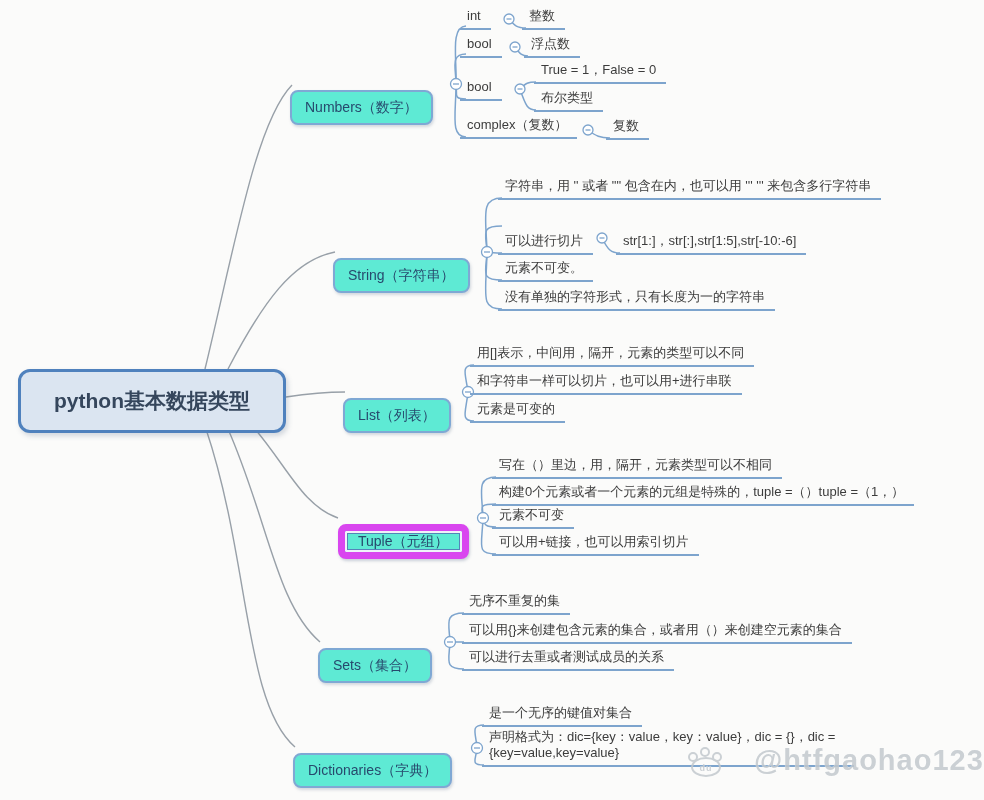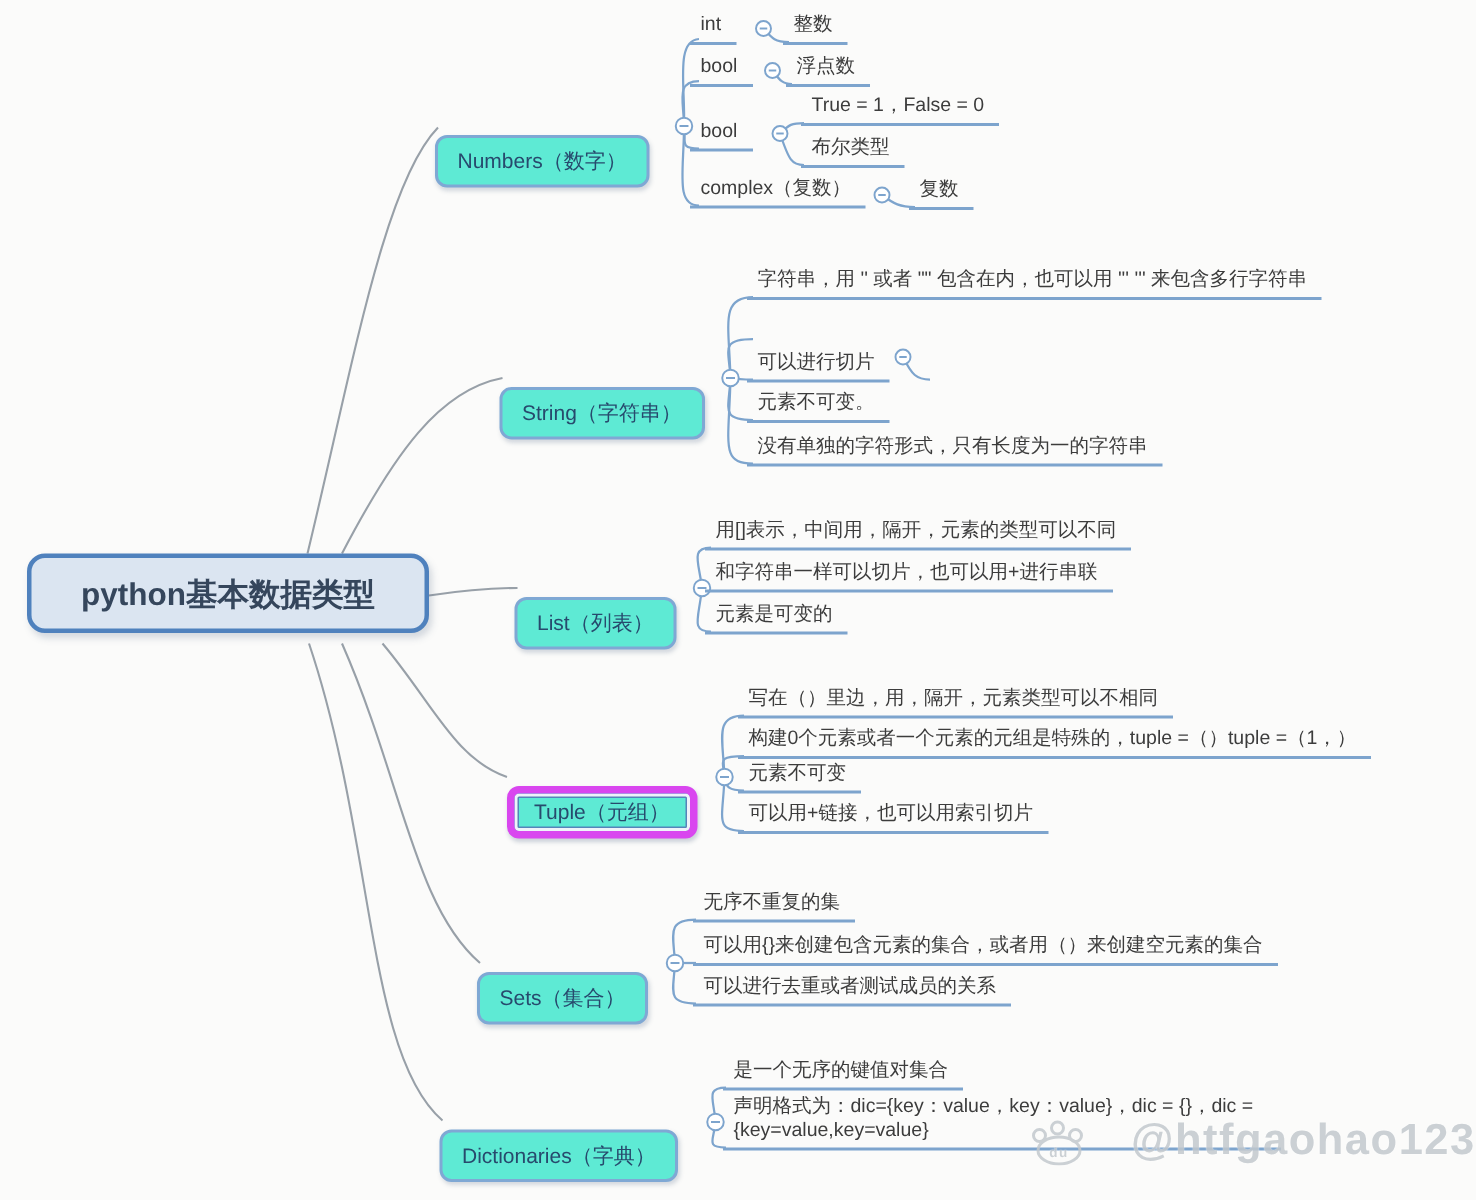--- a/index.html
+++ b/index.html
@@ -2,36 +2,36 @@
 <html><head>
 <meta charset="utf-8">
 <style>
   * { margin:0; padding:0; box-sizing:border-box; }
   html,body { width:984px; height:800px; }
   body { font-family:"Liberation Sans","DejaVu Sans",sans-serif; background:#fbfbfa; }
   .canvas { position:relative; width:984px; height:800px; overflow:hidden; background:#fbfbfa; }
   svg.links { position:absolute; left:0; top:0; width:984px; height:800px; }
 
   .root-node {
-    position:absolute; left:18px; top:369px; width:268px; height:53px;
+    position:absolute; left:18px; top:369px; width:268px; height:64px;
     background:#dbe5f1; border:3px solid #4f81bd; border-radius:12px;
     display:flex; align-items:center; justify-content:center;
     font-size:21px; font-weight:bold; color:#35465c; white-space:nowrap;
     box-shadow:2px 3px 5px rgba(90,110,140,.25);
   }
   .branch {
     position:absolute; height:35px; padding:0 13px;
     background:#5eead4; border:2px solid #7fa8d4; border-radius:8px;
     display:inline-flex; align-items:center; justify-content:center;
     font-size:14px; color:#274a6d; white-space:nowrap;
     box-shadow:1px 2px 3px rgba(90,110,140,.25);
     margin-top:24px;
   }
   .branch.selected {
-    border:5px solid #d946ef;
+    border:7px solid #d946ef;
     box-shadow:inset 0 0 0 2px #eef3f9, inset 0 0 0 3px #5584ba, 1px 2px 3px rgba(90,110,140,.3);
   }
   .leaf {
     position:absolute; font-size:13px; color:#3c3c3c;
     padding:2px 10px 4px 7px; border-bottom:2px solid #7da4cd;
     white-space:nowrap; line-height:16px;
   }
   .leaf.wrap { white-space:normal; width:372px; }
   .watermark {
     position:absolute; left:684px; top:744px; display:flex; align-items:center;
@@ -153,20 +153,21 @@
   <div class="leaf" style="left:460px; top:34px;">bool</div>
   <div class="leaf" style="left:524px; top:34px;">浮点数</div>
   <div class="leaf" style="left:534px; top:60px;">True = 1，False = 0</div>
   <div class="leaf" style="left:460px; top:77px;">bool</div>
   <div class="leaf" style="left:534px; top:88px;">布尔类型</div>
   <div class="leaf" style="left:460px; top:115px;">complex（复数）</div>
   <div class="leaf" style="left:606px; top:116px;">复数</div>
 
   <div class="leaf" style="left:498px; top:176px;">字符串，用 '' 或者 "" 包含在内，也可以用 '''  ''' 来包含多行字符串</div>
   <div class="leaf" style="left:498px; top:231px;">可以进行切片</div>
+  <div class="leaf" style="left:616px; top:231px;">str[1:]，str[:],str[1:5],str[-10:-6]</div>
   <div class="leaf" style="left:498px; top:258px;">元素不可变。</div>
   <div class="leaf" style="left:498px; top:287px;">没有单独的字符形式，只有长度为一的字符串</div>
 
   <div class="leaf" style="left:470px; top:343px;">用[]表示，中间用，隔开，元素的类型可以不同</div>
   <div class="leaf" style="left:470px; top:371px;">和字符串一样可以切片，也可以用+进行串联</div>
   <div class="leaf" style="left:470px; top:399px;">元素是可变的</div>
 
   <div class="leaf" style="left:492px; top:455px;">写在（）里边，用，隔开，元素类型可以不相同</div>
   <div class="leaf" style="left:492px; top:482px;">构建0个元素或者一个元素的元组是特殊的，tuple =（）tuple =（1，）</div>
   <div class="leaf" style="left:492px; top:505px;text-align:right;">元素不可变</div>

